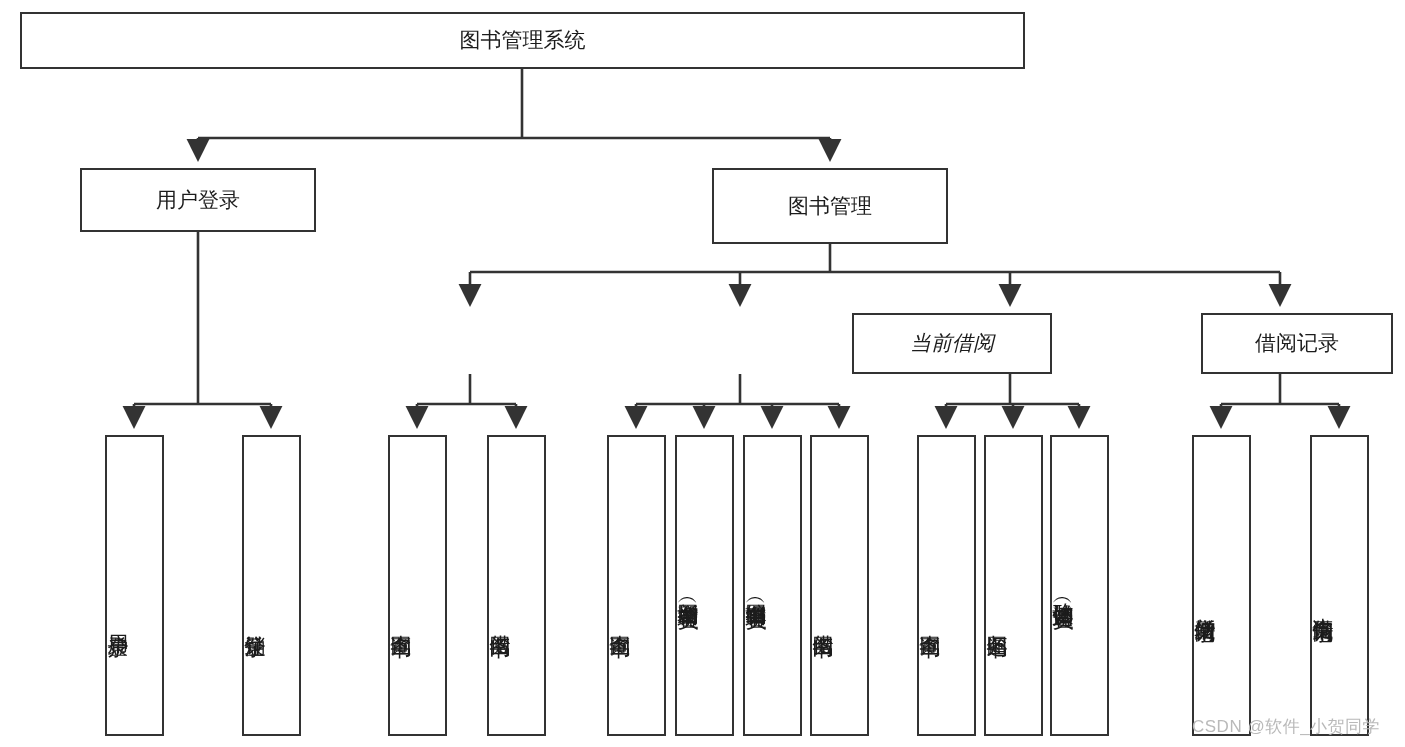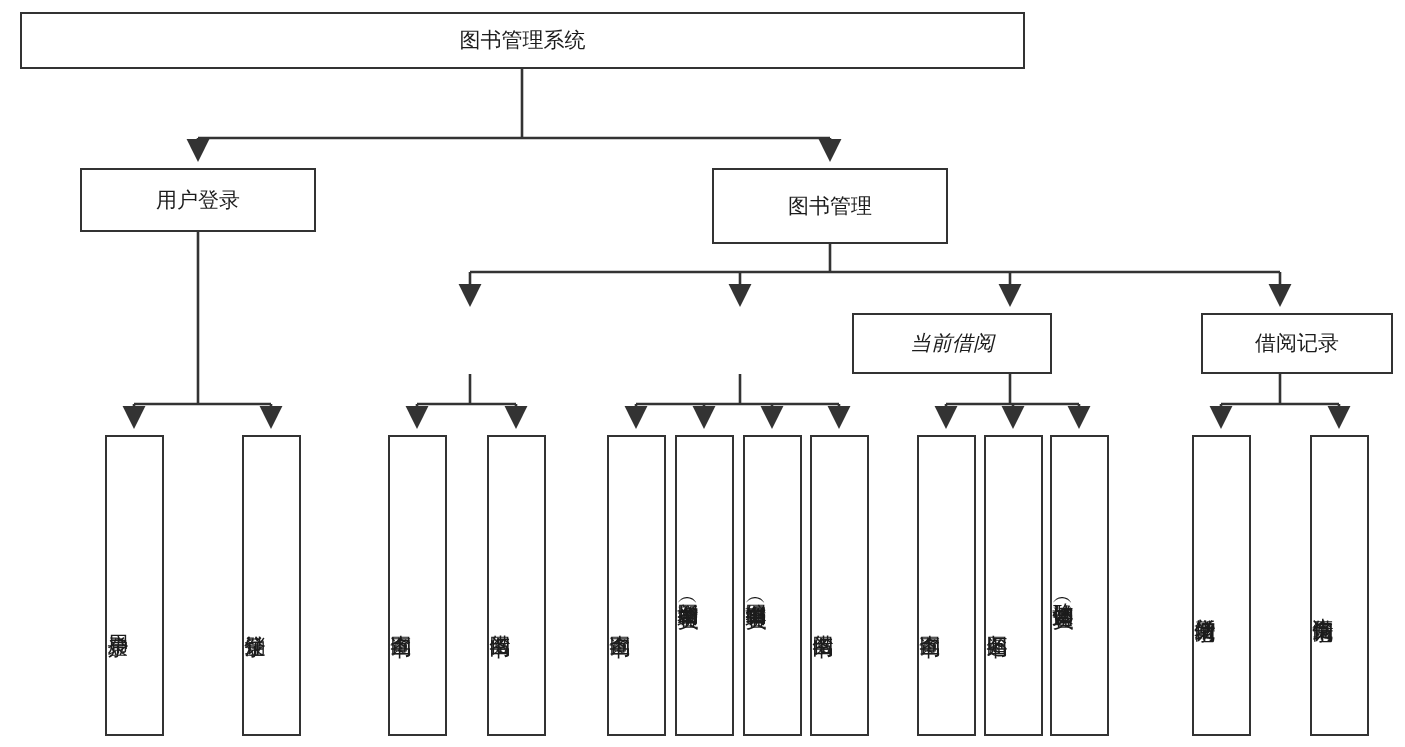--- a/index.html
+++ b/index.html
@@ -177,14 +177,15 @@
     <span class="label">确认归还（管理员）</span>
   </div>
 
   <div class="node vertical" style="left:1192px; top:435px; width:59px; height:301px; padding-top:36px;">
     <span class="label">新增借阅记录</span>
   </div>
   <div class="node vertical" style="left:1310px; top:435px; width:59px; height:301px; padding-top:36px;">
     <span class="label">查询借阅记录</span>
   </div>
 
+  <div class="watermark" style="left:1192px; top:715px;">CSDN @软件_小贺同学</div>
 
 </div>
 
 </body></html>

